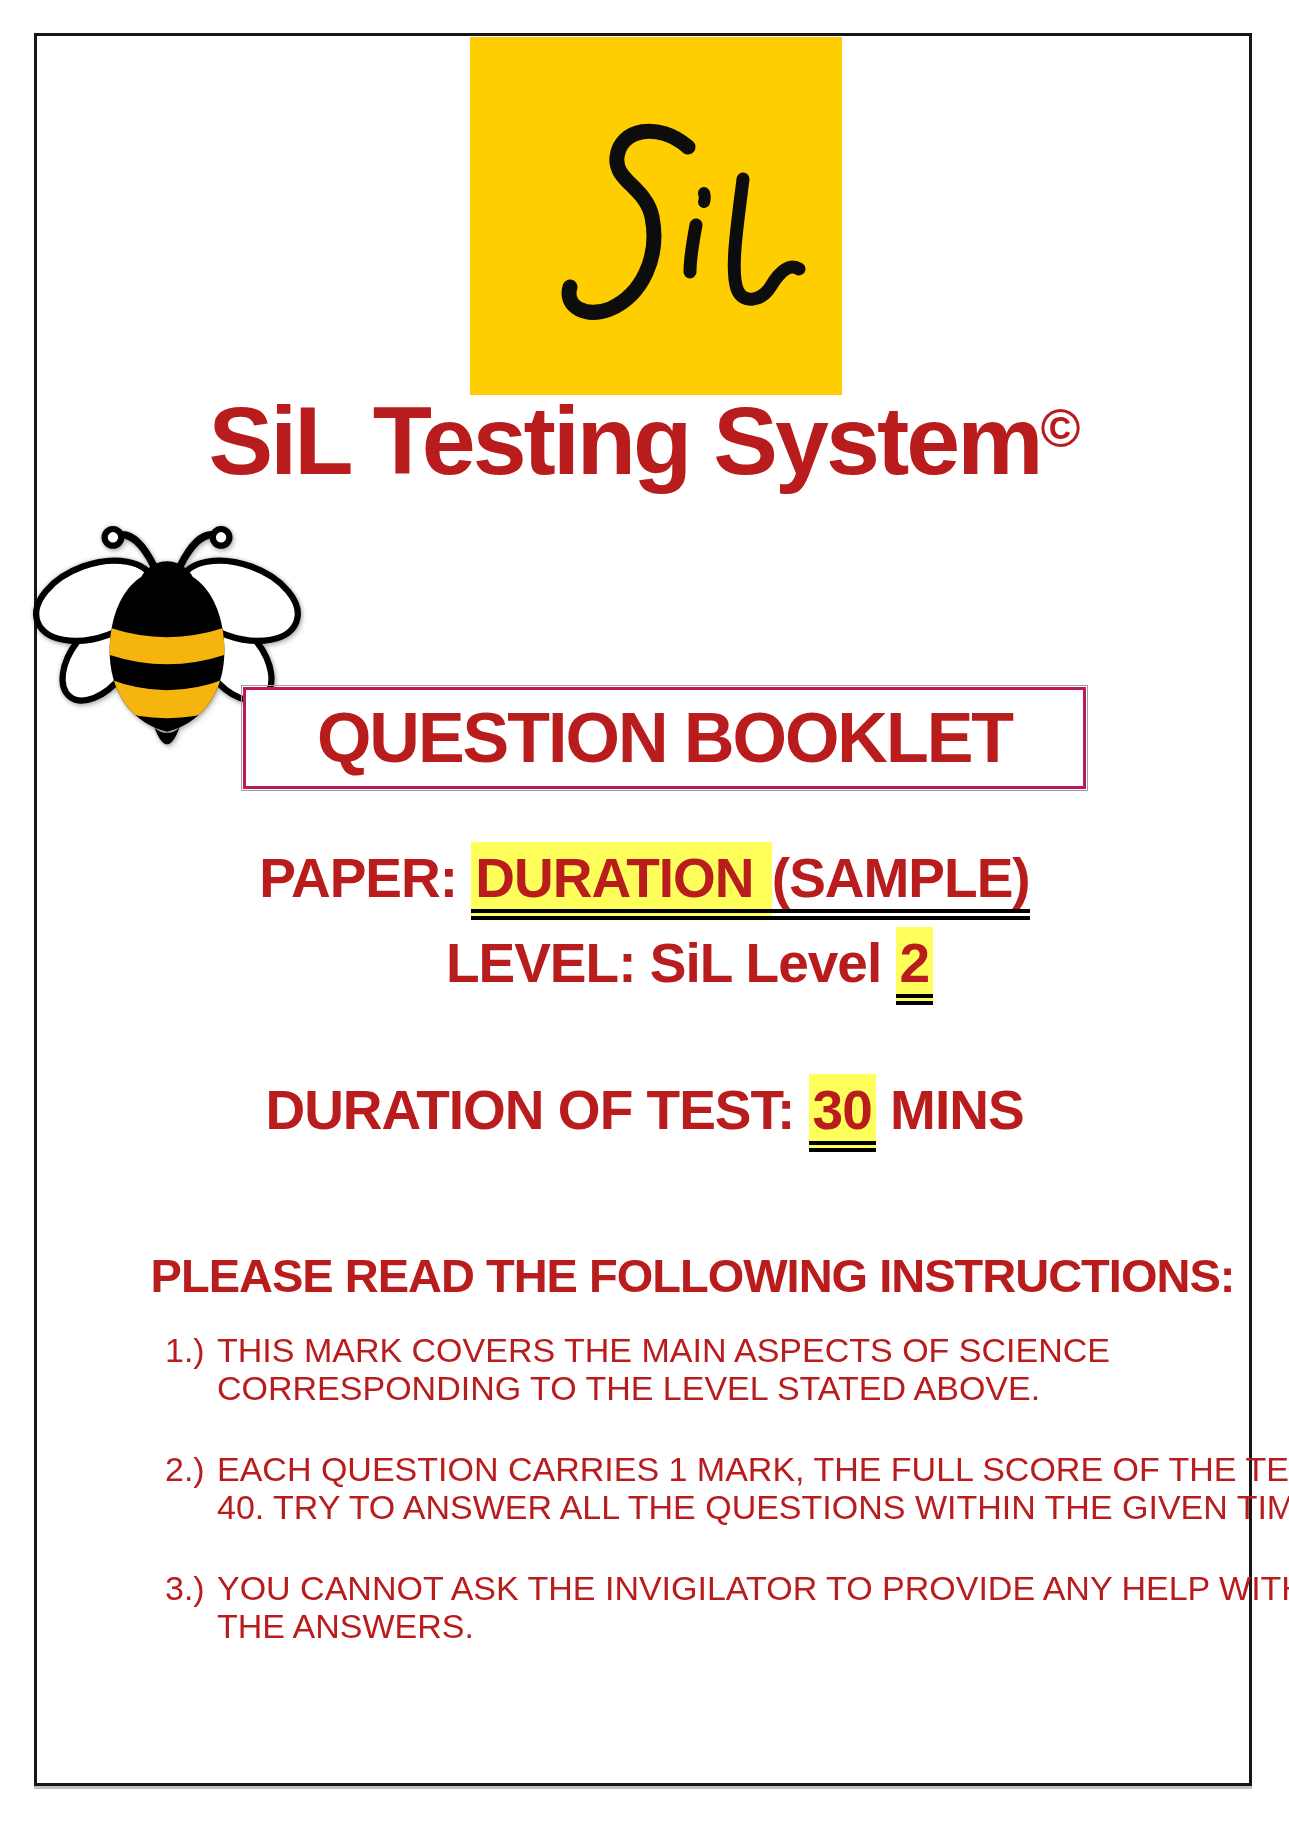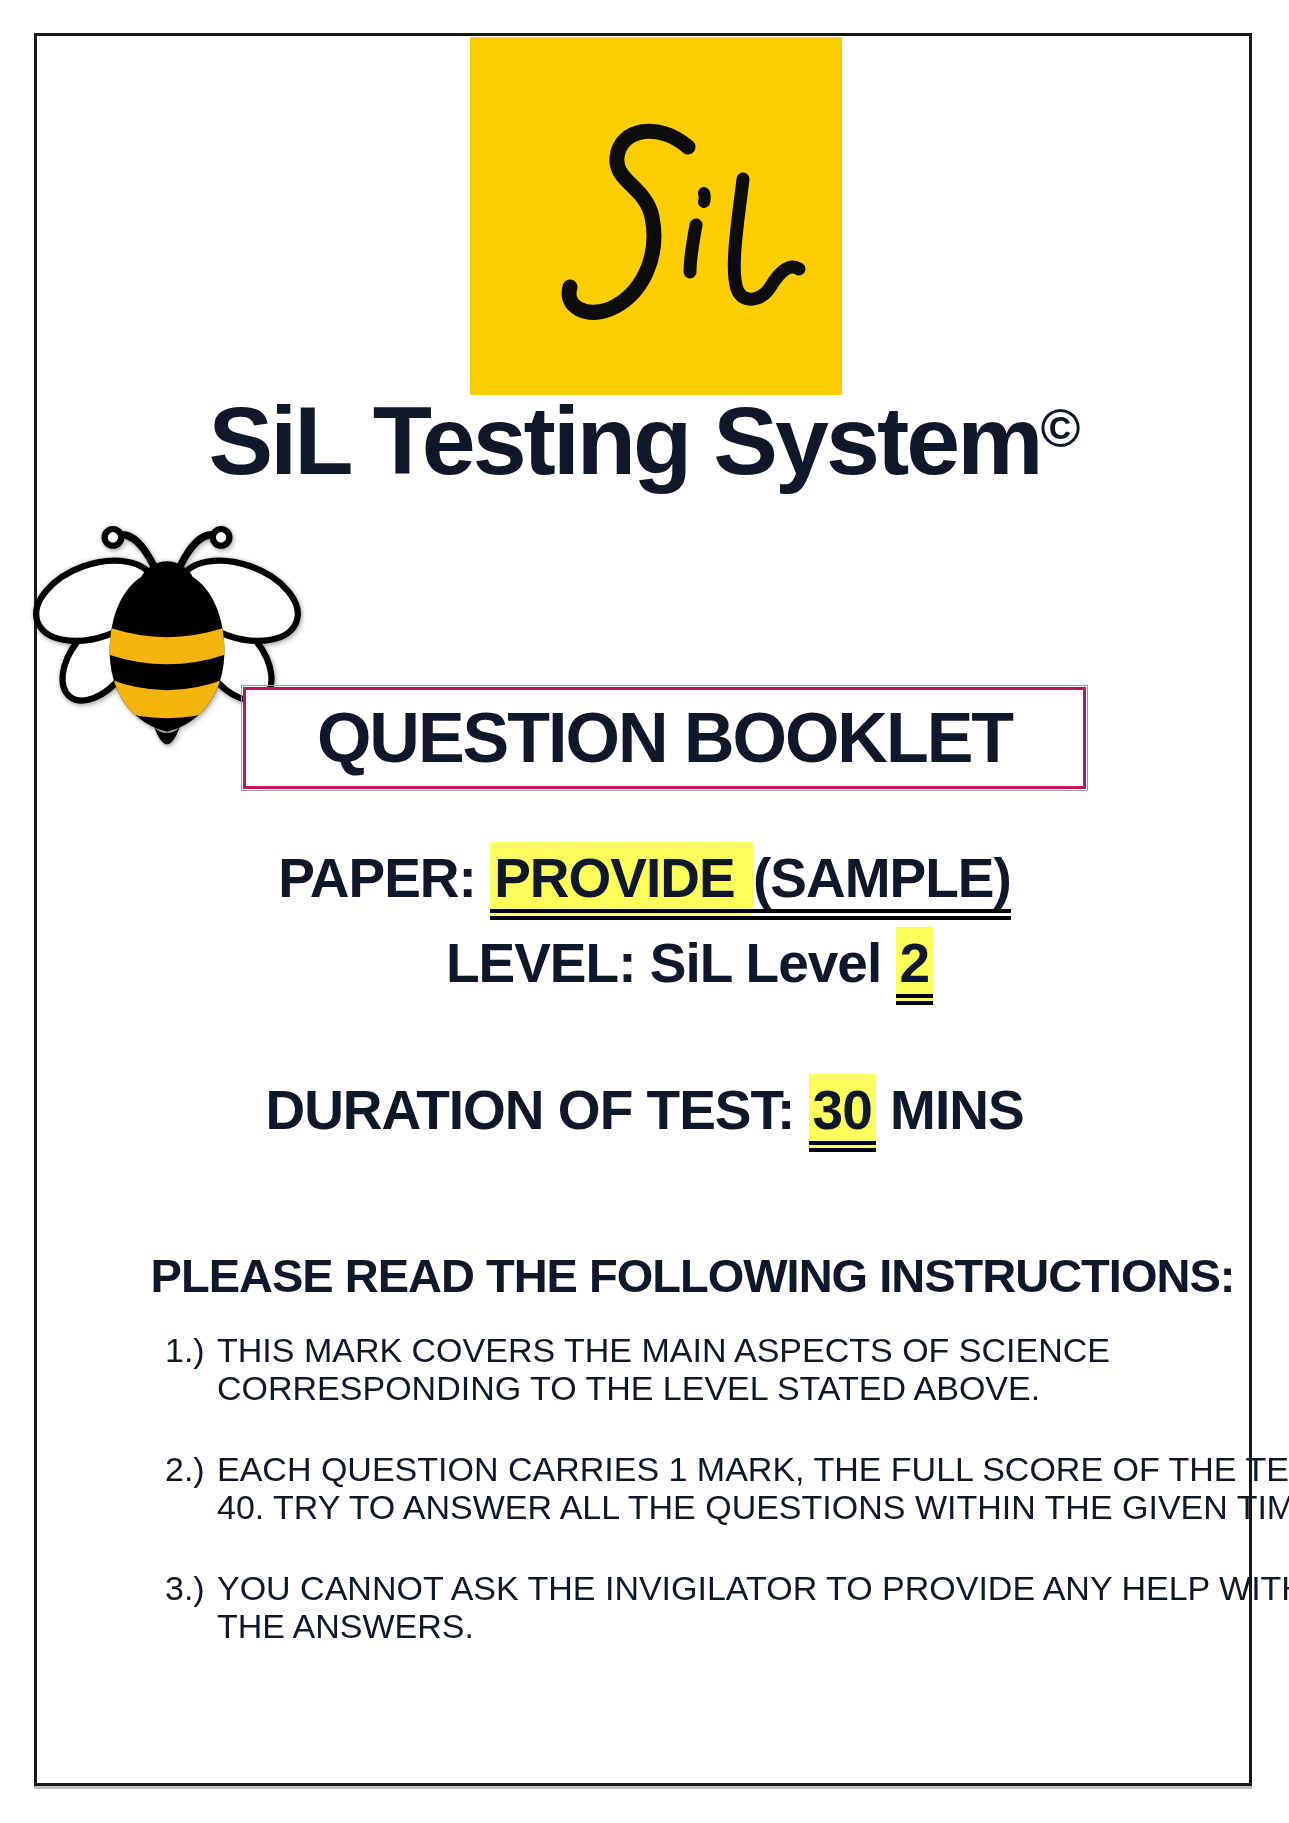--- a/index.html
+++ b/index.html
@@ -1,18 +1,18 @@
 <!DOCTYPE html>
 <html style="--brand_yellow: #FFCE00; --highlight_yellow: #FFFF5C; --bee_yellow: #F6B40E; --text_black: #000000;"><head>
 <meta charset="utf-8">
 <style>
   html,body{margin:0;padding:0;background:#ffffff;}
   .page{
     position:relative;width:1289px;height:1809px;background:#fff;overflow:hidden;
-    font-family:"Liberation Sans","DejaVu Sans",sans-serif;color:#0f172a;
+    font-family:"Liberation Sans","DejaVu Sans",sans-serif;color:#b91c1c;
   }
   .frame{
     position:absolute;left:34px;top:33px;width:1212px;height:1747px;
     border:3px solid #161616;box-shadow:0 3px 0 rgba(140,140,140,.55);
     pointer-events:none;
   }
   .logo-square{
     position:absolute;left:470px;top:37px;width:372px;height:358px;
     background:var(--brand_yellow,#FFCE00);
   }
@@ -103,21 +103,21 @@
 
       <path d="M 123 216 Q 135 248 147 216 Q 135 226 123 216 Z" fill="#000"></path>
     </svg>
   </div>
 
 
   <div class="booklet-box">
     <span>QUESTION BOOKLET</span>
   </div>
 
-  <div class="line line-paper"><span>PAPER: </span><span class="hl dul">PROVIDE </span><span class="dul">(SAMPLE)</span></div>
+  <div class="line line-paper"><span>PAPER: </span><span class="hl dul">DURATION </span><span class="dul">(SAMPLE)</span></div>
 
   <div class="line line-level"><span>LEVEL: SiL Level </span><span class="hl dul">2</span></div>
 
   <div class="line line-duration"><span>DURATION OF TEST: </span><span class="hl dul">30</span><span> MINS</span></div>
 
   <div class="instr-heading">PLEASE READ THE FOLLOWING INSTRUCTIONS:</div>
 
   <div class="instr-list">
     <div class="instr-item">
       <span class="instr-num">1.)</span>

